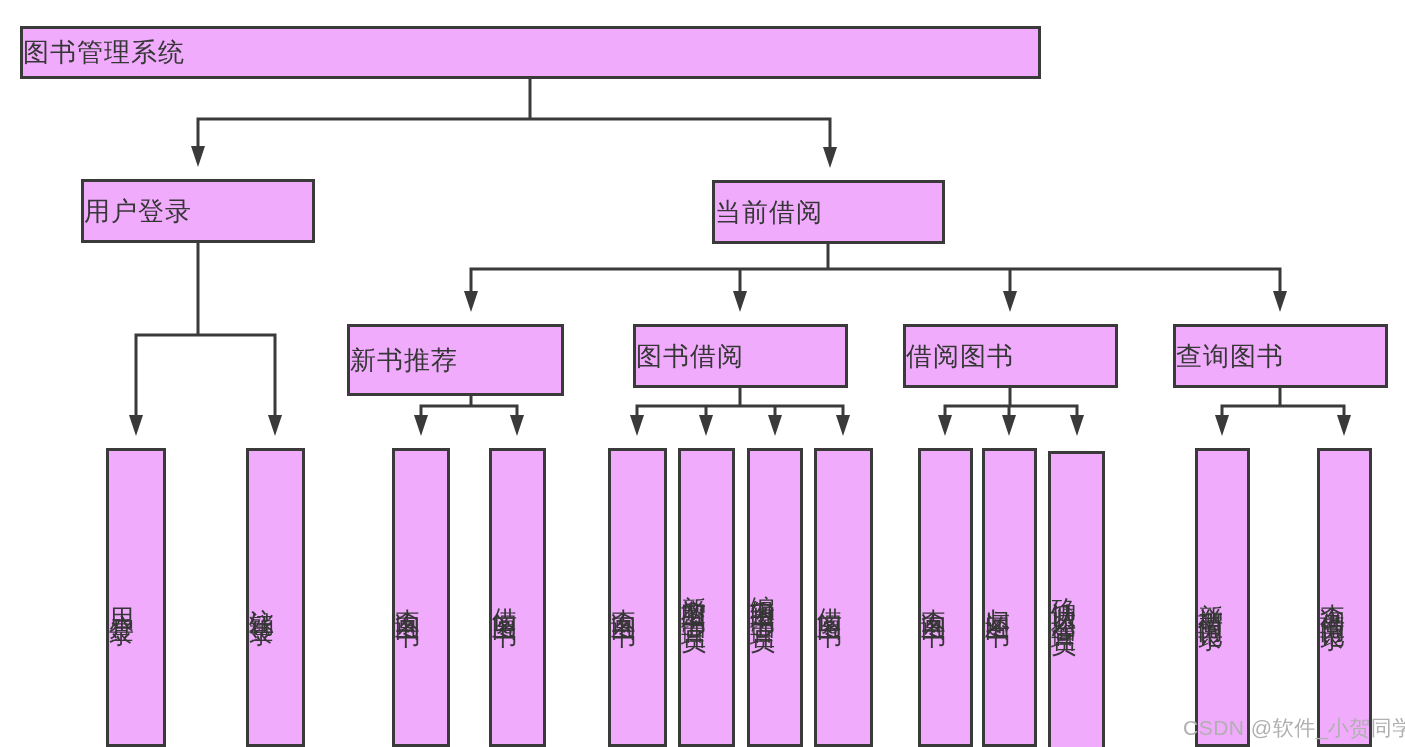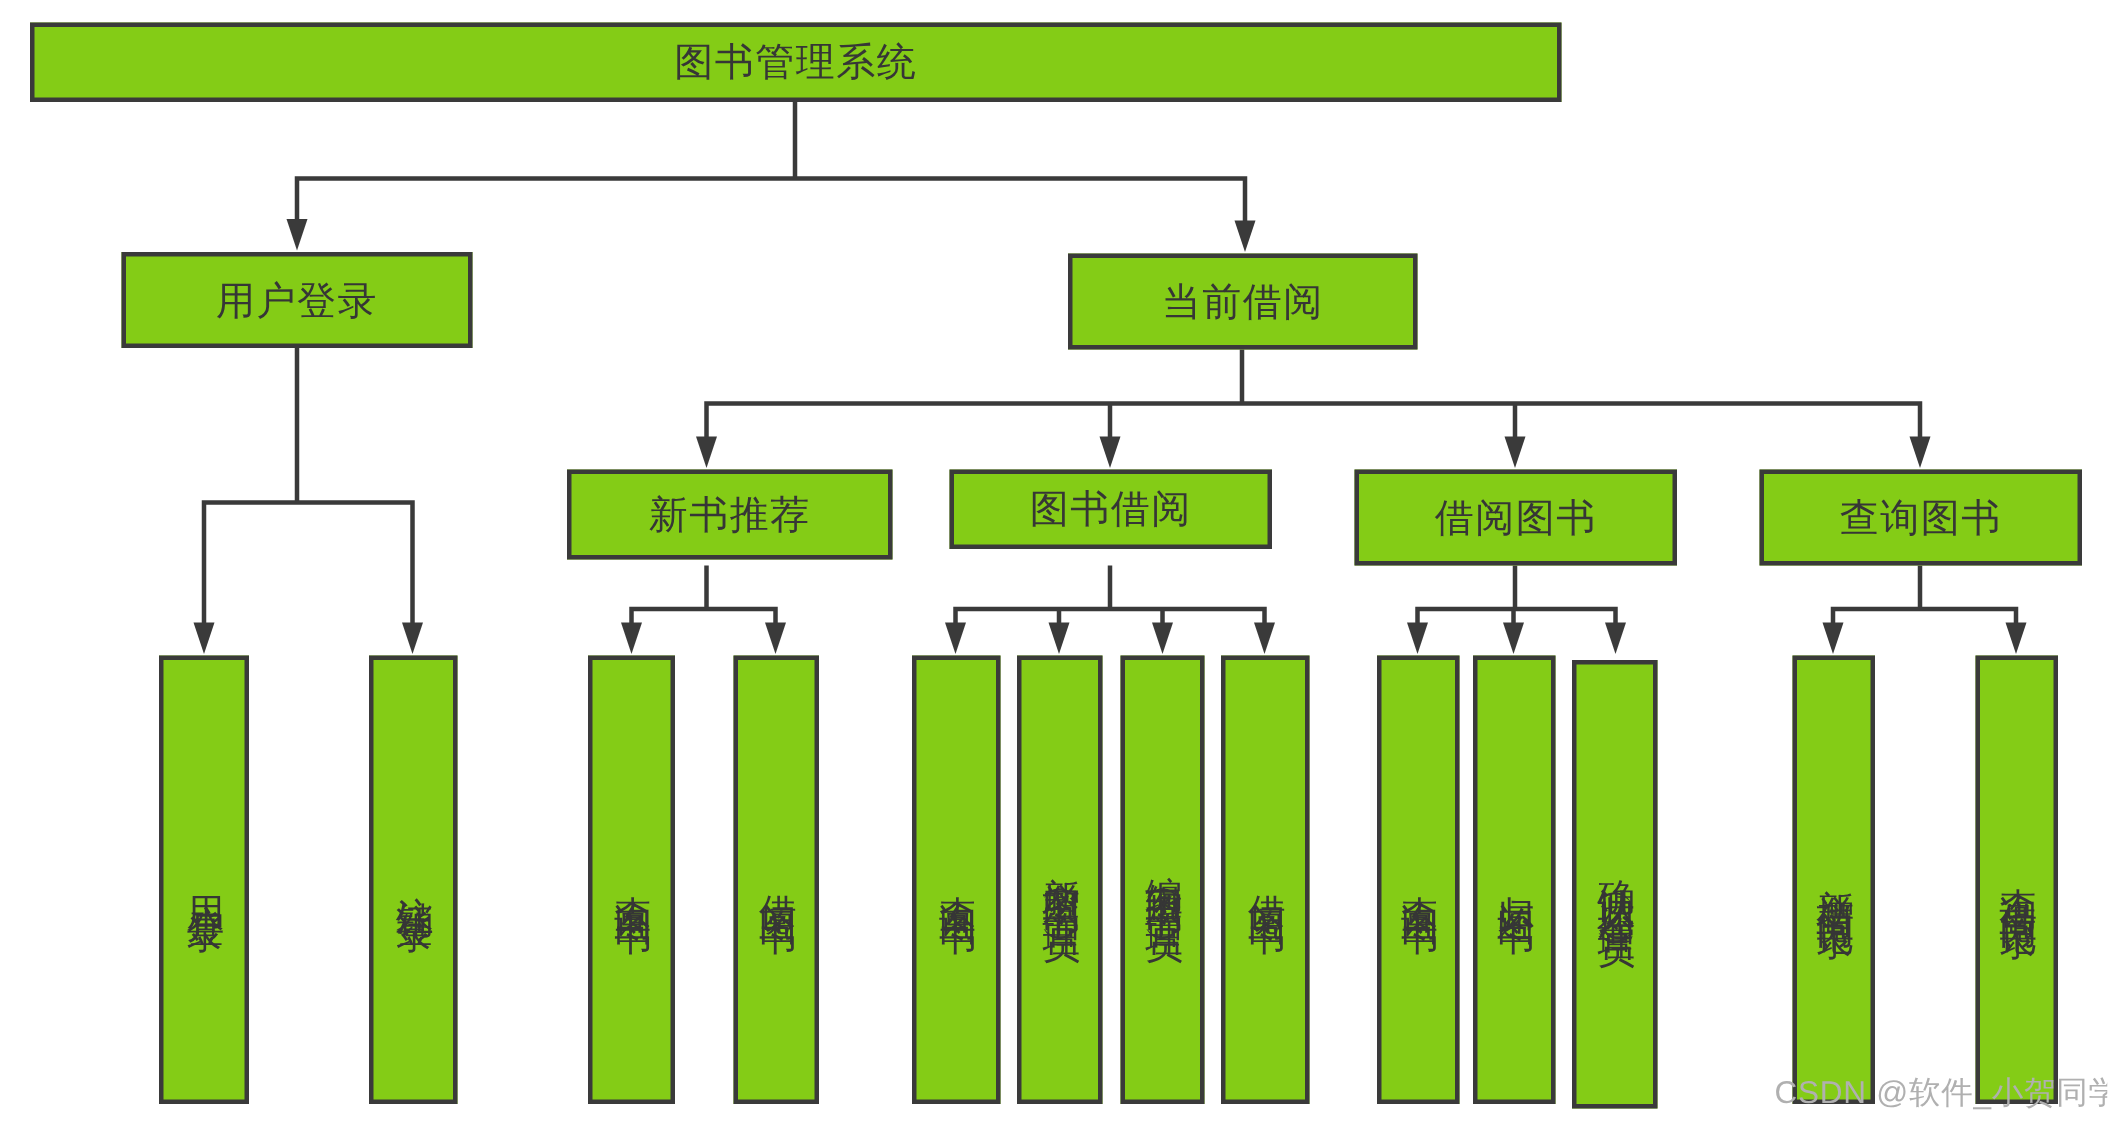--- a/index.html
+++ b/index.html
@@ -14,27 +14,28 @@
   #connector-svg path.conn{
     fill:none;
     stroke:var(--line,#3a3a3a);
     stroke-width:3;
     stroke-linejoin:miter;
   }
   #connector-svg polygon.head{fill:var(--line,#3a3a3a);}
   .box{
     position:absolute;
     box-sizing:border-box;
-    background:#84cc16;
+    background:#f0abfc;
     border:3px solid var(--line,#3a3a3a);
     display:flex;
     align-items:center;
-    justify-content:center;
+    justify-content:flex-start;
     color:var(--text,#363636);
     z-index:2;
+    margin-top:11px;
   }
   .box.h span{
     font-size:26px;
     letter-spacing:1px;
     white-space:nowrap;
   }
   .box.v span{
     writing-mode:vertical-rl;
     text-orientation:mixed;
     font-size:25px;
@@ -93,24 +94,24 @@
     <span>图书管理系统</span>
   </div>
 
   <div class="box h" style="left:81px;top:168px;width:234px;height:64px">
     <span>用户登录</span>
   </div>
   <div class="box h" style="left:712px;top:169px;width:233px;height:64px">
     <span>当前借阅</span>
   </div>
 
-  <div class="box h" style="left:378px;top:313px;width:217px;height:60px">
+  <div class="box h" style="left:347px;top:313px;width:217px;height:72px">
     <span>新书推荐</span>
   </div>
-  <div class="box h" style="left:633px;top:313px;width:215px;height:53px">
+  <div class="box h" style="left:633px;top:313px;width:215px;height:64px">
     <span>图书借阅</span>
   </div>
   <div class="box h" style="left:903px;top:313px;width:215px;height:64px">
     <span>借阅图书</span>
   </div>
   <div class="box h" style="left:1173px;top:313px;width:215px;height:64px">
     <span>查询图书</span>
   </div>
 
   <div class="box v" style="left:106px;top:437px;width:60px;height:299px">

